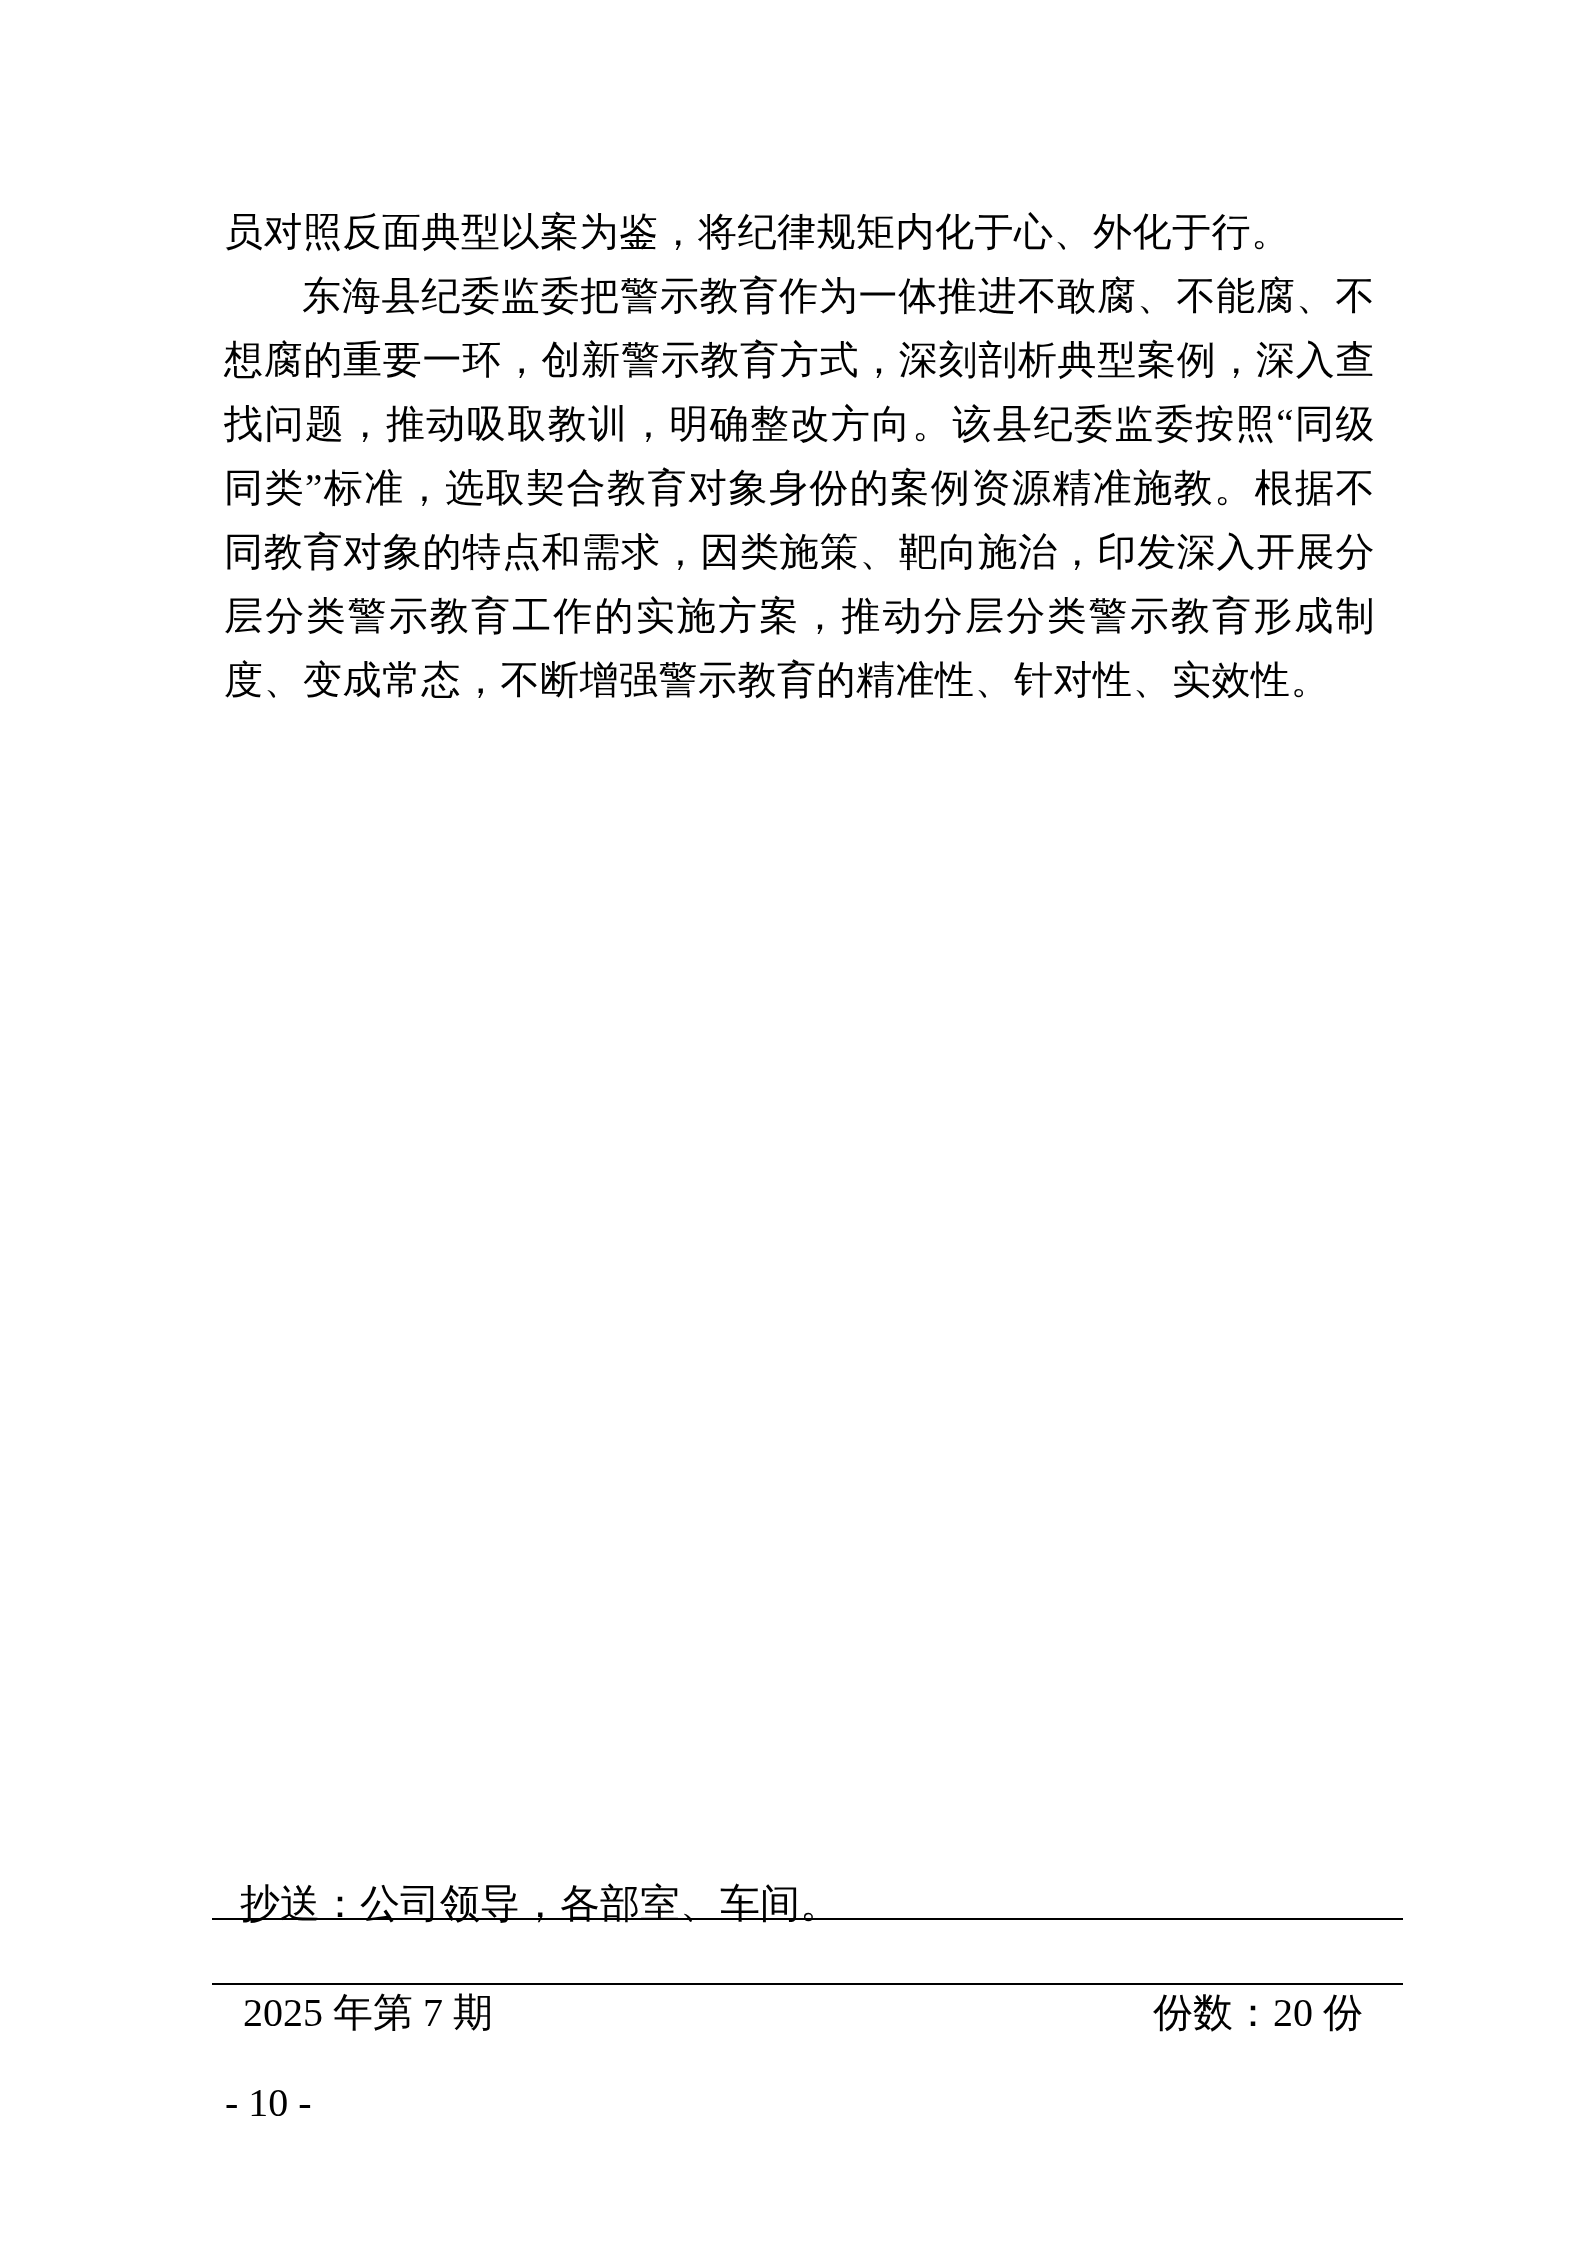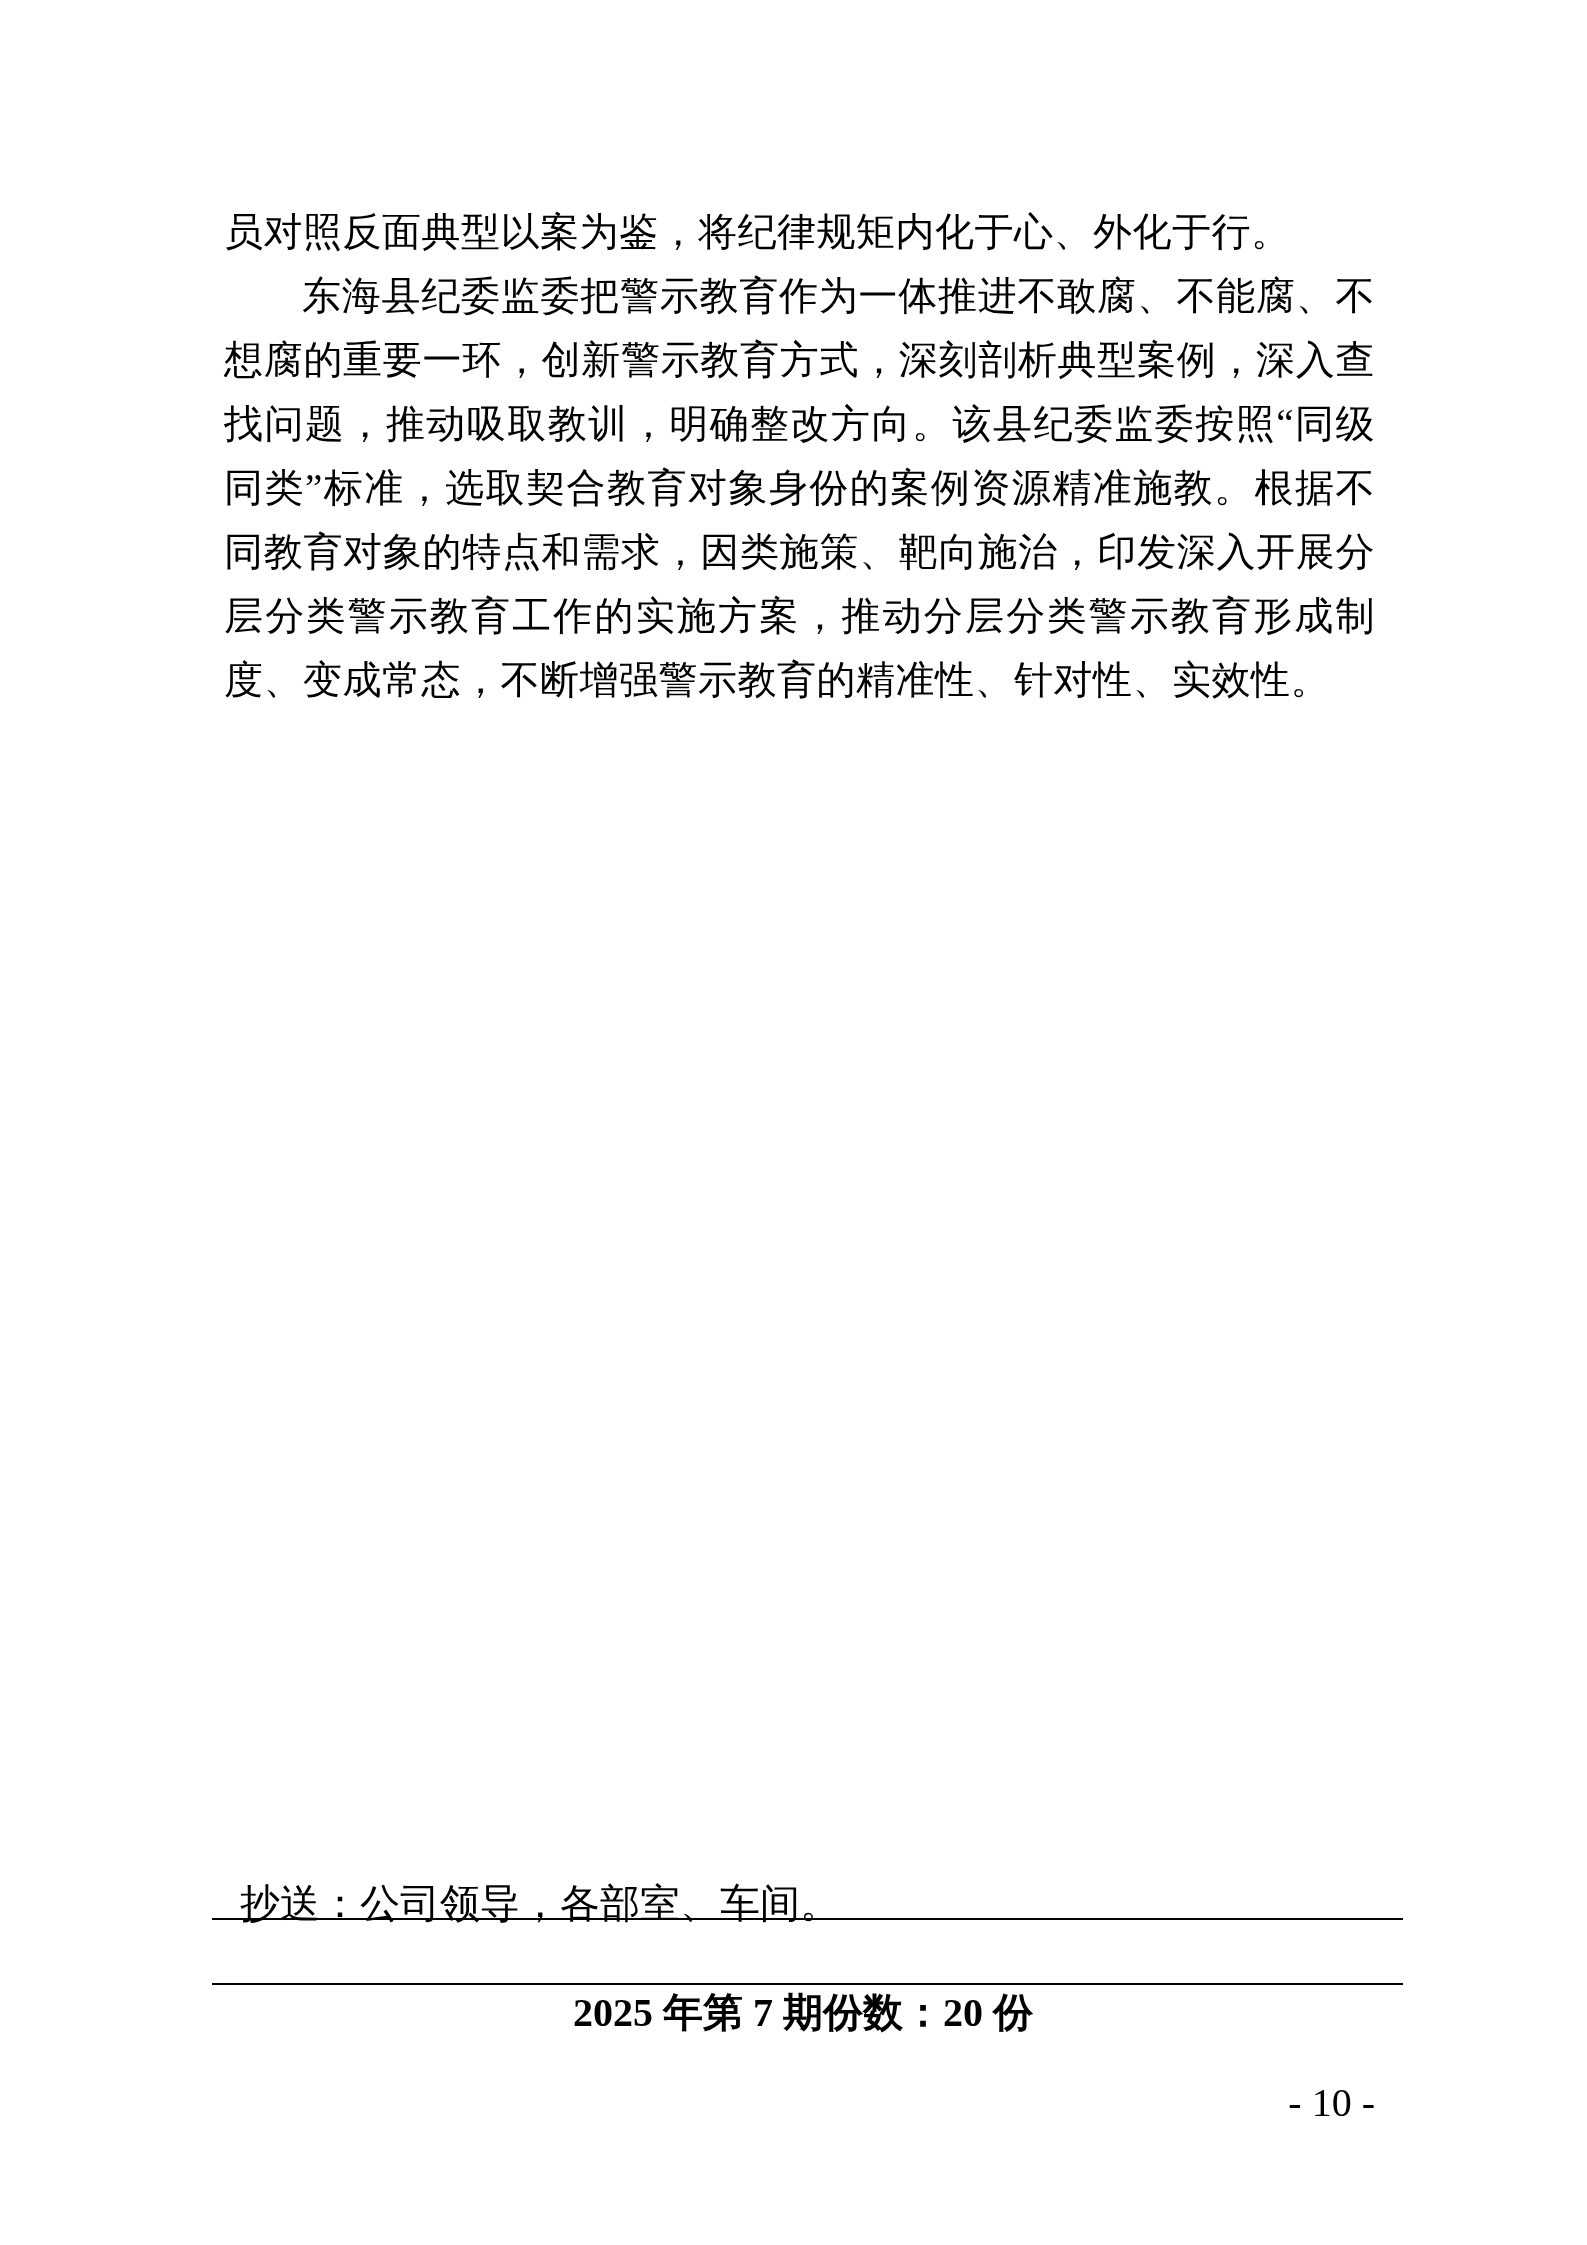--- a/index.html
+++ b/index.html
@@ -51,31 +51,30 @@
     font-size: 40px;
     line-height: 42px;
     white-space: nowrap;
   }
   .issue-row {
     position: absolute;
     left: 243px;
     top: 1992px;
     width: 1120px;
     display: flex;
-    justify-content: center;
+    justify-content: space-between;
     font-size: 40px;
     line-height: 42px;
-    font-weight: bold;
   }
   .page-number {
     position: absolute;
     left: 225px;
     top: 2082px;
     width: 1150px;
-    text-align: right;
+    text-align: left;
     font-size: 40px;
     line-height: 42px;
   }
 </style>
 </head>
 <body>
 
 <div>
 
   <main class="doc-body">

